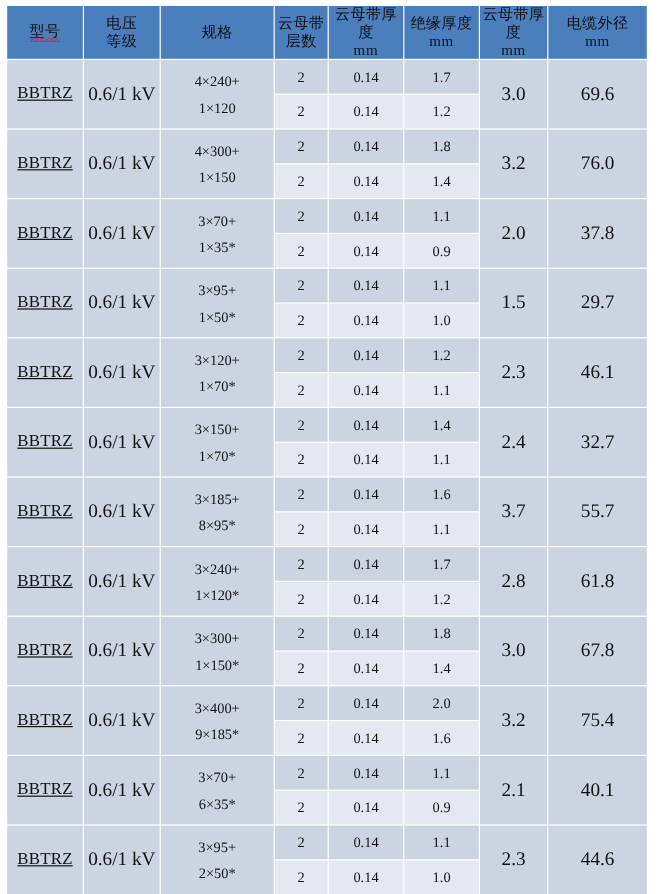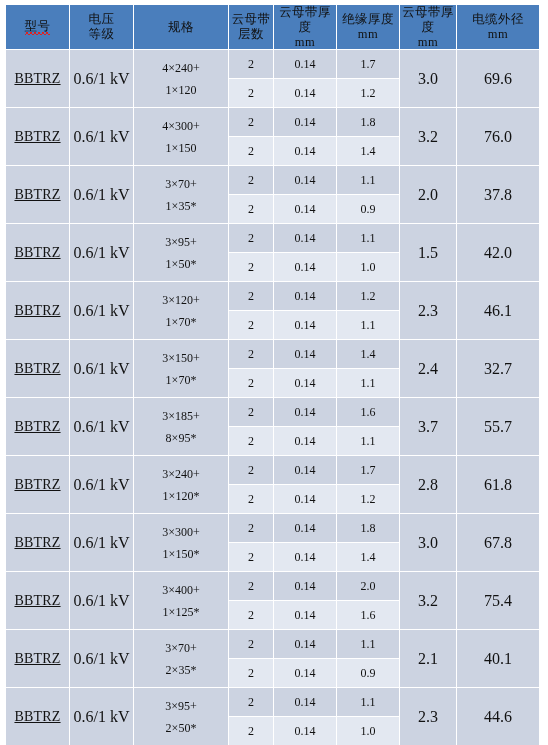--- a/index.html
+++ b/index.html
@@ -197,21 +197,21 @@
           <td class="c-model" rowspan="2">BBTRZ</td>
           <td class="c-volt" rowspan="2">0.6/1 kV</td>
           <td class="c-spec" rowspan="2">
             <span class="spec-l">3×95+</span>
             <span class="spec-l">1×50*</span>
           </td>
           <td class="c-layer">2</td>
           <td class="c-mica">0.14</td>
           <td class="c-insul">1.1</td>
           <td class="c-sheath" rowspan="2">1.5</td>
-          <td class="c-od" rowspan="2">42.0</td>
+          <td class="c-od" rowspan="2">29.7</td>
         </tr>
         <tr class="sub-b">
           <td class="c-layer alt">2</td>
           <td class="c-mica alt">0.14</td>
           <td class="c-insul alt">1.0</td>
         </tr>
         <tr>
           <td class="c-model" rowspan="2">BBTRZ</td>
           <td class="c-volt" rowspan="2">0.6/1 kV</td>
           <td class="c-spec" rowspan="2">
@@ -299,39 +299,39 @@
         <tr class="sub-b">
           <td class="c-layer alt">2</td>
           <td class="c-mica alt">0.14</td>
           <td class="c-insul alt">1.4</td>
         </tr>
         <tr>
           <td class="c-model" rowspan="2">BBTRZ</td>
           <td class="c-volt" rowspan="2">0.6/1 kV</td>
           <td class="c-spec" rowspan="2">
             <span class="spec-l">3×400+</span>
-            <span class="spec-l">1×125*</span>
+            <span class="spec-l">9×185*</span>
           </td>
           <td class="c-layer">2</td>
           <td class="c-mica">0.14</td>
           <td class="c-insul">2.0</td>
           <td class="c-sheath" rowspan="2">3.2</td>
           <td class="c-od" rowspan="2">75.4</td>
         </tr>
         <tr class="sub-b">
           <td class="c-layer alt">2</td>
           <td class="c-mica alt">0.14</td>
           <td class="c-insul alt">1.6</td>
         </tr>
         <tr>
           <td class="c-model" rowspan="2">BBTRZ</td>
           <td class="c-volt" rowspan="2">0.6/1 kV</td>
           <td class="c-spec" rowspan="2">
             <span class="spec-l">3×70+</span>
-            <span class="spec-l">2×35*</span>
+            <span class="spec-l">6×35*</span>
           </td>
           <td class="c-layer">2</td>
           <td class="c-mica">0.14</td>
           <td class="c-insul">1.1</td>
           <td class="c-sheath" rowspan="2">2.1</td>
           <td class="c-od" rowspan="2">40.1</td>
         </tr>
         <tr class="sub-b">
           <td class="c-layer alt">2</td>
           <td class="c-mica alt">0.14</td>

